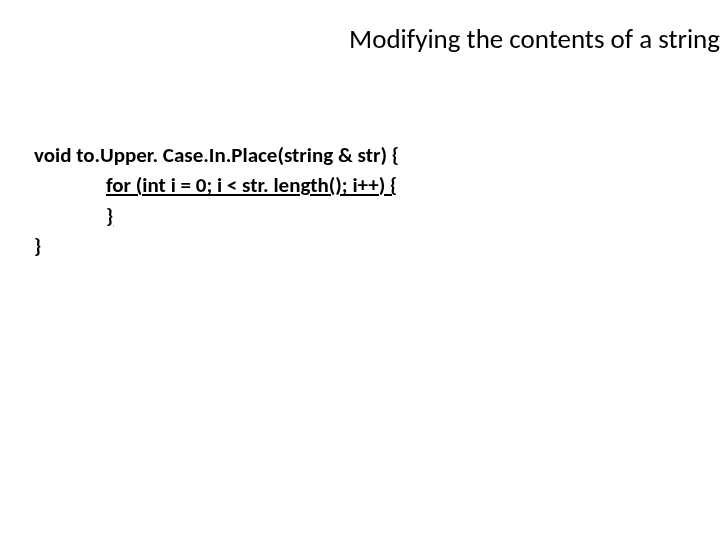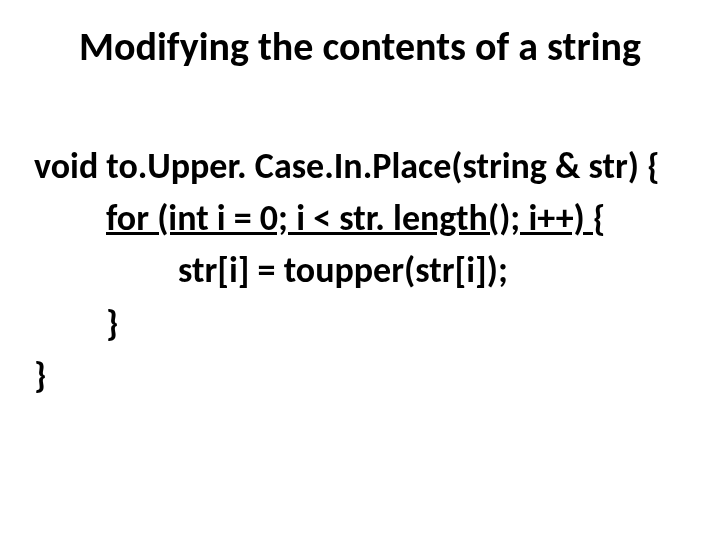--- a/index.html
+++ b/index.html
@@ -16,42 +16,41 @@
     width: 720px;
     height: 540px;
     position: relative;
     box-sizing: border-box;
   }
   .title {
     position: absolute;
     top: 22px;
     left: 0;
     right: 0;
-    text-align: center;
-    font-size: 40px;
-    font-weight: 700;
+    text-align: right;
+    font-size: 27px;
+    font-weight: 400;
     letter-spacing: 0px;
   }
   .body {
     position: absolute;
     top: 140px;
     left: 34px;
     right: 34px;
-    font-size: 36px;
+    font-size: 21px;
     font-weight: 700;
     line-height: 1.45;
   }
   .ind1 { padding-left: 72px; text-decoration: underline; }
   .ind2 { padding-left: 144px; }
 </style>
 </head>
 <body>
 
 <div class="slide">
   <div class="title">Modifying the contents of a string</div>
   <div class="body">
     <div>void to.Upper. Case.In.Place(string &amp; str) {</div>
     <div class="ind1">for (int i = 0; i &lt; str. length(); i++) {</div>
-    <div class="ind2">str[i] = toupper(str[i]);</div>
     <div class="ind1">}</div>
     <div>}</div>
   </div>
 </div>
 
 </body></html>

